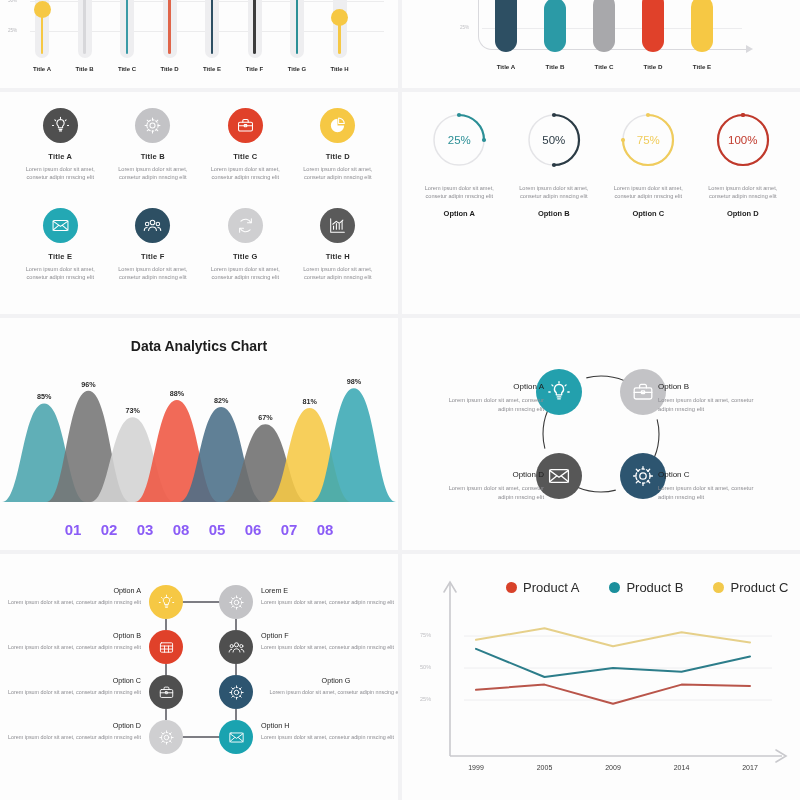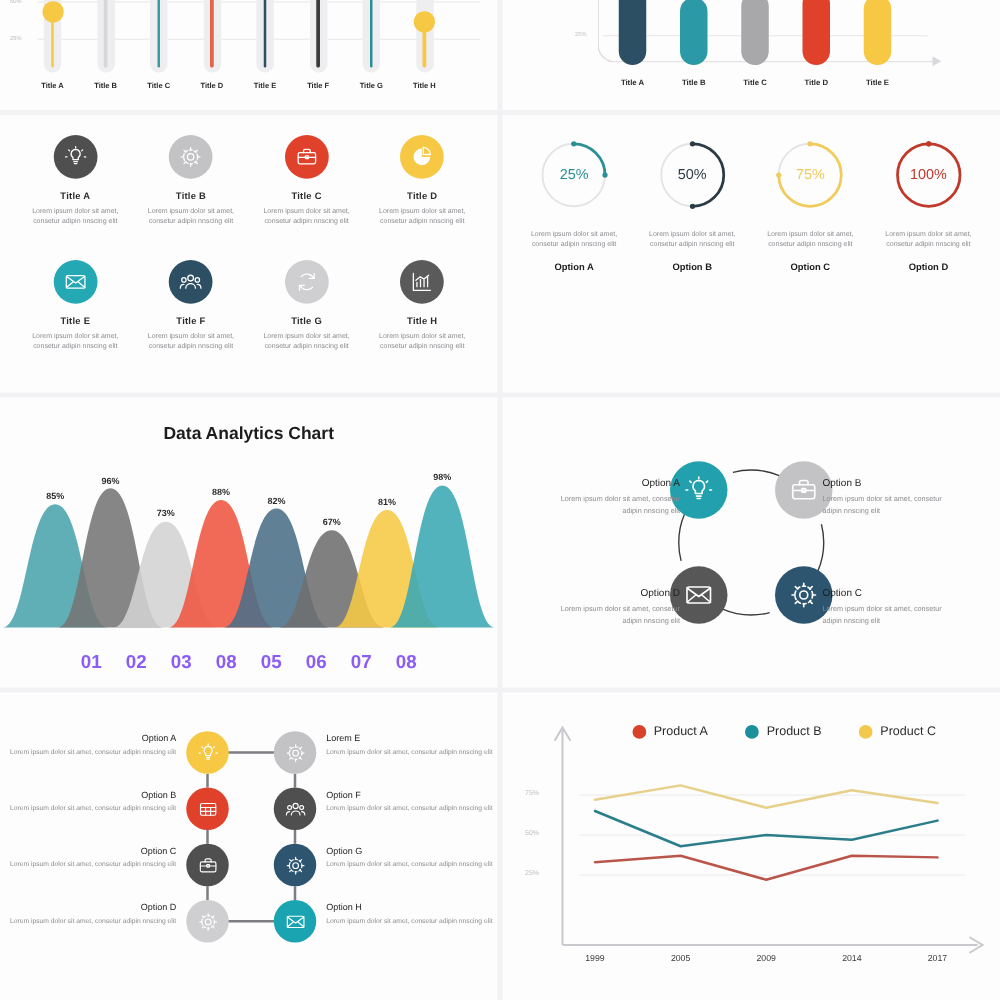--- a/index.html
+++ b/index.html
@@ -83,21 +83,21 @@
   .dtxt { position:absolute; width:150px; }
   .dtxt .opt { font-size:7.2px; color:#1d1d1d; margin-bottom:3px; }
   .dtxt .lorem { font-size:5.4px; line-height:1.55; }
   .dconn { position:absolute; background:#7d7d83; }
 
   
   .lc { position:absolute; inset:0; }
   .leg { position:absolute; top:26px; left:104px; display:flex; gap:30px; align-items:center; }
   .leg-i { display:flex; align-items:center; gap:6px; }
   .leg-d { width:11px; height:11px; border-radius:50%; }
-  .leg-l { font-size:10px; color:#2b2b2b; }
+  .leg-l { font-size:13px; color:#2b2b2b; }
   .lc-xl { position:absolute; font-size:7px; color:#3a3a3a; text-align:center; width:40px; }
   .lc-yl { position:absolute; font-size:5.6px; color:#c0c0c4; }
 </style>
 </head>
 <body>
 
 <div class="grid">
 
   <div class="panel">
     <div class="sliders" id="p1">
@@ -460,21 +460,21 @@
             <div class="opt">Option F</div>
             <div class="lorem">Lorem ipsum dolor sit amet, consetur adipin nnscing elit</div>
         </div>
         <div class="dnode" style="left:219px;top:121px;background:#2d5570">
           <svg width="17" height="17" viewBox="0 0 24 24">
             <circle fill="none" stroke="#ffffff" stroke-width="1.3" stroke-linecap="round" stroke-linejoin="round" cx="12" cy="12" r="3.2"></circle>
               <path fill="none" stroke="#ffffff" stroke-width="1.3" stroke-linecap="round" stroke-linejoin="round" d="M12 2.6v2.6M12 18.8v2.6M2.6 12h2.6M18.8 12h2.6M5.3 5.3l1.9 1.9M16.8 16.8l1.9 1.9M18.7 5.3l-1.9 1.9M7.2 16.8l-1.9 1.9"></path>
               <circle fill="none" stroke="#ffffff" stroke-width="1.3" stroke-linecap="round" stroke-linejoin="round" cx="12" cy="12" r="7.1" stroke-dasharray="2.4 2.2"></circle>
           </svg>
         </div>
-        <div class="dtxt" style="left:261px;top:122px;text-align:left">
+        <div class="dtxt" style="left:261px;top:122px;text-align:center">
             <div class="opt">Option G</div>
             <div class="lorem">Lorem ipsum dolor sit amet, consetur adipin nnscing elit</div>
         </div>
         <div class="dnode" style="left:219px;top:166px;background:#1aa3b0">
           <svg width="17" height="17" viewBox="0 0 24 24">
             <rect fill="none" stroke="#ffffff" stroke-width="1.3" stroke-linecap="round" stroke-linejoin="round" x="2.6" y="5.6" width="18.8" height="12.8" rx="1.6"></rect>
               <path fill="none" stroke="#ffffff" stroke-width="1.3" stroke-linecap="round" stroke-linejoin="round" d="M2.6 6.4L12 13.2l9.4-6.8M2.6 17.8l6.7-5.6M21.4 17.8l-6.7-5.6"></path>
           </svg>
         </div>
         <div class="dtxt" style="left:261px;top:167px;text-align:left">

